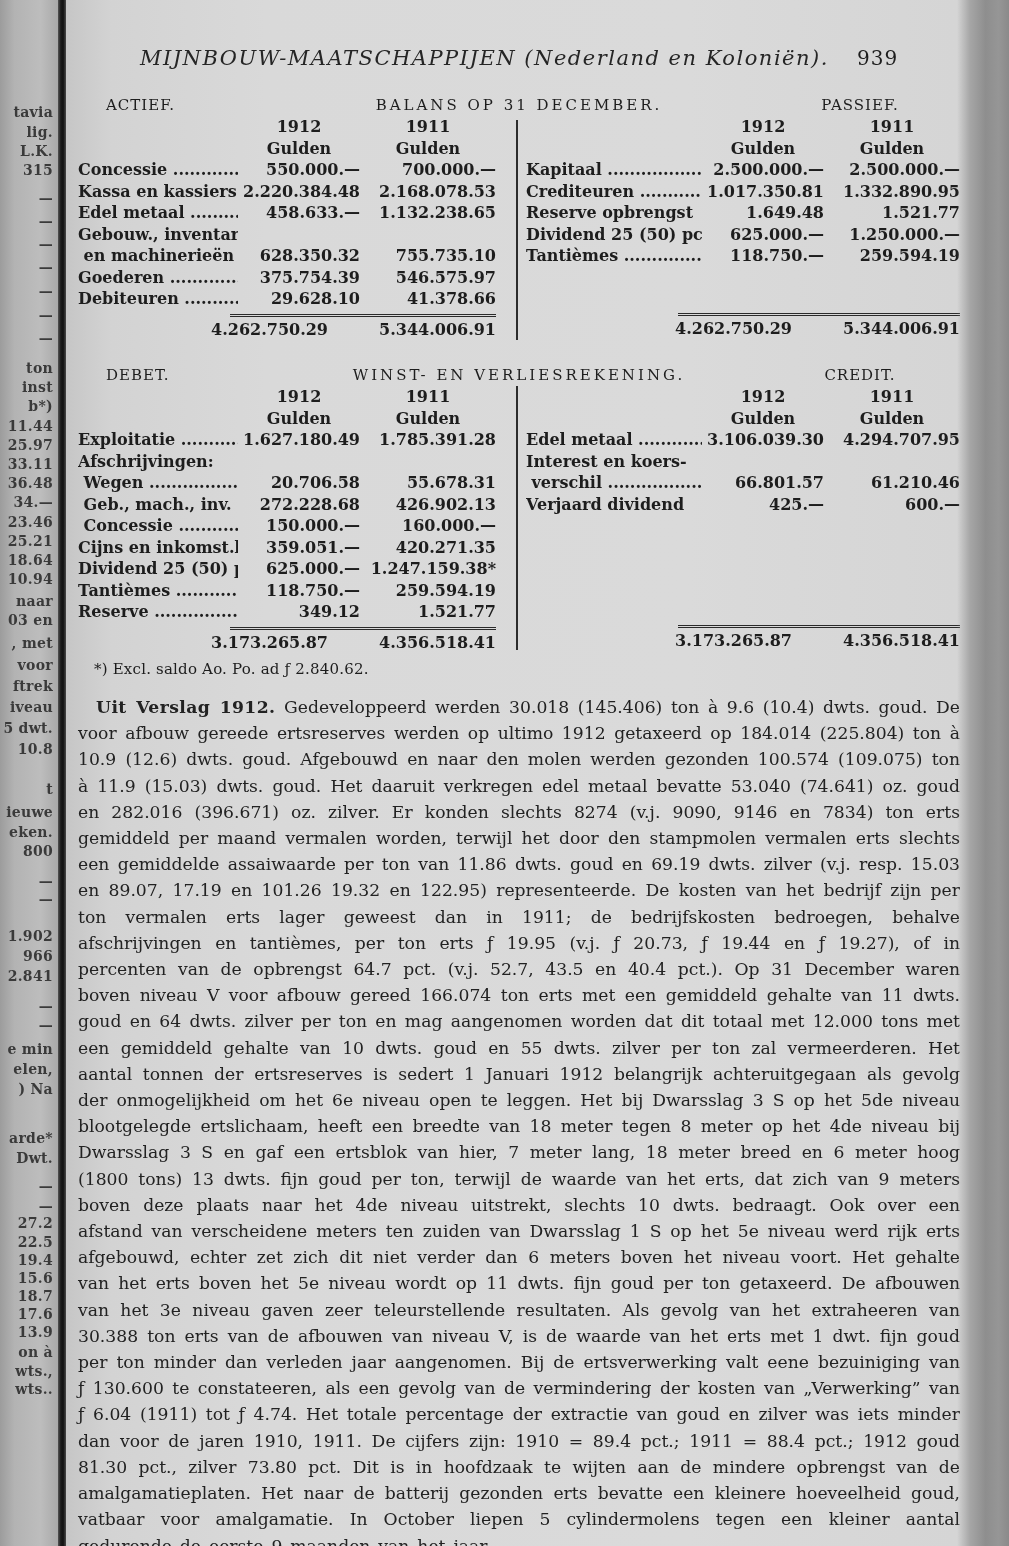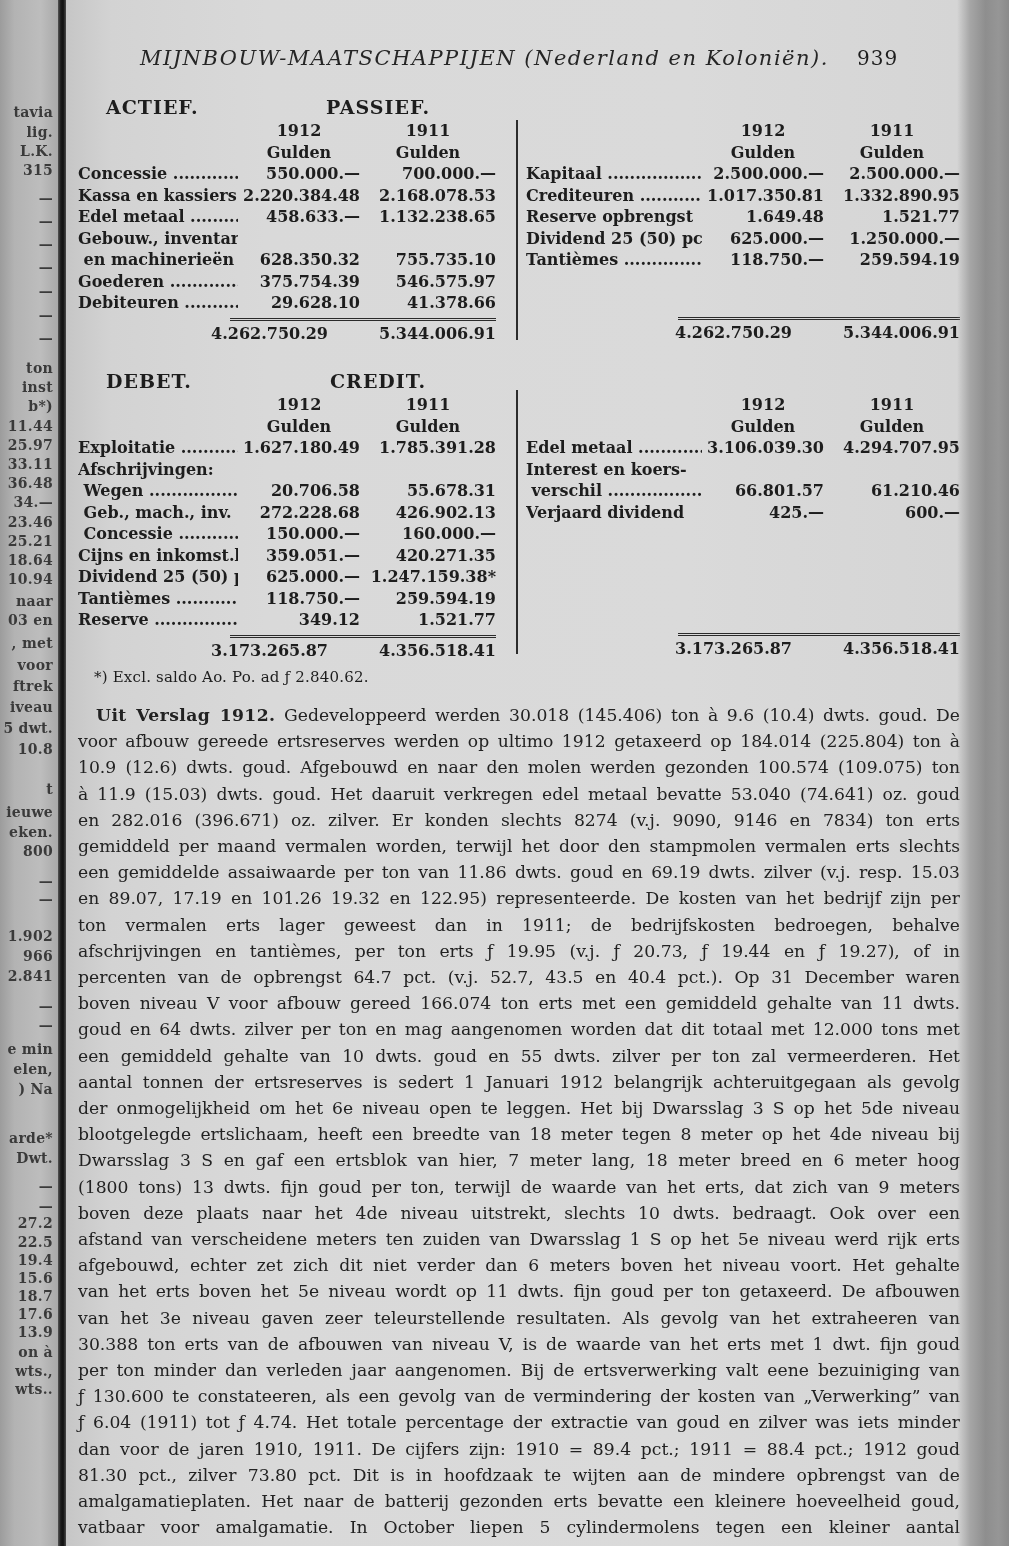--- a/index.html
+++ b/index.html
@@ -23,21 +23,21 @@
         pointer-events:none;}
   .content{position:absolute;left:12px;top:0;width:882px;height:100%;color:#1d1d1d;}
 
   
   .hdr{padding-top:46px;text-align:center;white-space:nowrap;}
   .hdr .title{font-style:italic;font-size:21px;letter-spacing:1.5px;color:#252525;}
   .hdr .pageno{font-size:20px;margin-left:28px;letter-spacing:1px;}
 
   
   .sec{position:relative;margin-top:26px;}
-  .sec-head{display:flex;font-weight:bold;font-size:19px;letter-spacing:1px;}
+  .sec-head{display:flex;font-weight:normal;font-size:15px;letter-spacing:1px;}
   .sec-head .l{width:200px;padding-left:28px;box-sizing:border-box;}
   .sec-head .c{flex:1;text-align:center;letter-spacing:3px;}
   .sec-head .r{width:200px;text-align:center;}
   .halves{display:flex;margin-top:2px;}
   .half{display:flex;flex-direction:column;box-sizing:border-box;}
   .half.lh{width:432px;padding-right:14px;}
   .half.rh{width:450px;padding-left:16px;}
   .trow,.thead{display:flex;font-size:16px;font-weight:bold;line-height:21.5px;white-space:pre;}
   .tlabel{flex:1;overflow:hidden;}
   .tval{width:122px;text-align:right;}
@@ -189,20 +189,21 @@
   <div class="page">
     <div class="content">
 
       <div class="hdr">
         <span class="title">MIJNBOUW-MAATSCHAPPIJEN (Nederland en Koloniën).</span><span class="pageno">939</span>
       </div>
 
       <div class="sec bal">
         <div class="sec-head">
           <span class="l">ACTIEF.</span>
+          <span class="c">BALANS OP 31 DECEMBER.</span>
           <span class="r">PASSIEF.</span>
         </div>
         <div class="halves">
           <div class="half lh">
             <div class="thead">
               <span class="tlabel"></span>
               <span class="tval">1912</span>
               <span class="tval y2">1911</span>
             </div>
             <div class="thead">
@@ -313,20 +314,21 @@
               <span class="tval y2">5.344.006.91</span>
             </div>
           </div>
         </div>
         <div class="vrule" style="left:438px;top:24px;height:220px;"></div>
       </div>
 
       <div class="sec win" style="margin-top:24px;">
         <div class="sec-head">
           <span class="l">DEBET.</span>
+          <span class="c">WINST- EN VERLIESREKENING.</span>
           <span class="r">CREDIT.</span>
         </div>
         <div class="halves">
           <div class="half lh">
             <div class="thead">
               <span class="tlabel"></span>
               <span class="tval">1912</span>
               <span class="tval y2">1911</span>
             </div>
             <div class="thead">

